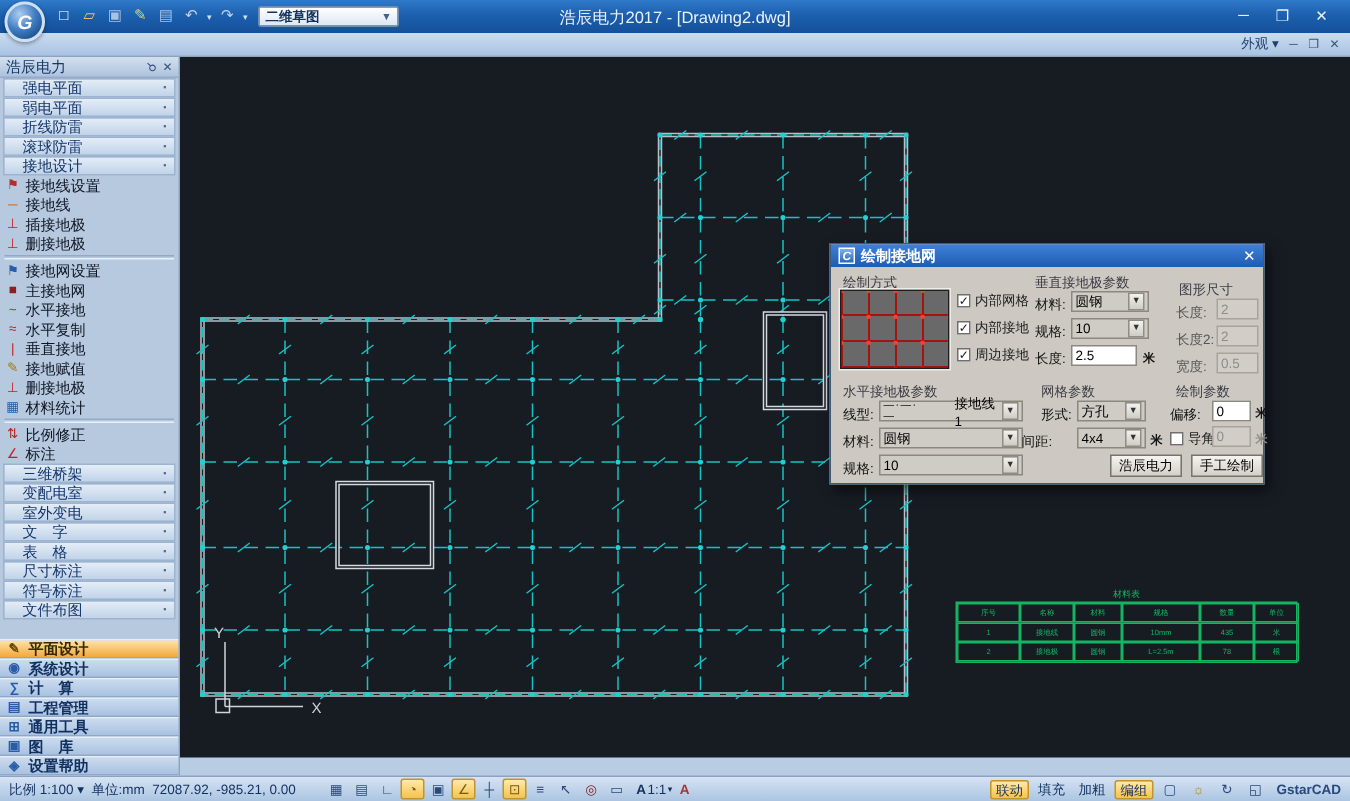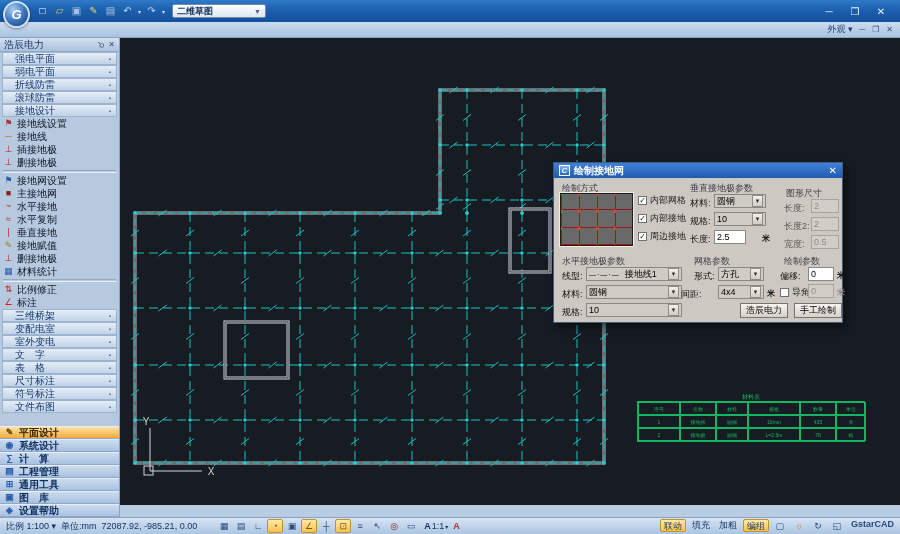--- a/index.html
+++ b/index.html
@@ -42,21 +42,21 @@
 
 .tabrow{height:12px;background:linear-gradient(#d0deee,#adc3dd);display:flex;align-items:flex-end;font-size:9px;color:#12305f;border-top:1px solid #8ba3c0;padding-left:4px}
 .tnav{font-size:7px;padding:0 3px;line-height:12px;color:#2a4a7a}
 .doctab{padding:0 9px;height:12px;line-height:12px;border:1px solid #8ba3c0;border-bottom:none;background:linear-gradient(#b9cde6,#9db7d6);margin-right:1px}
 .doctab.active{background:linear-gradient(#f2f6fb,#d6e3f2);font-weight:bold}
 
 .statusbar{height:17px;background:linear-gradient(#d6e3f3,#abc5e2);display:flex;align-items:center;font-size:9px;color:#11315f;padding:0 6px;gap:5px;border-top:1px solid #8ba3c0}
 .sicons{display:flex;gap:1px;margin-left:14px}
 .sicon{width:16px;height:14px;display:flex;align-items:center;justify-content:center;font-size:9px;color:#2a4a7a;border:1px solid transparent}
 .sicon.active{background:linear-gradient(#ffeaa9,#f6c24d);border:1px solid #c2952c;border-radius:2px}
-.srt{margin-left:auto;display:flex;gap:3px}
+.srt{margin-left:auto;display:flex;align-items:center;gap:3px}
 .stoggle{padding:0 3px;height:13px;line-height:13px;font-size:9px}
 .stoggle.active{background:linear-gradient(#ffeaa9,#f6c24d);border:1px solid #c2952c;border-radius:2px}
 .brand{font-size:9px;color:#27497c;font-weight:bold;margin-left:3px}
 
 #gtable{position:absolute;left:517px;top:356px;width:228px;color:#14b463;z-index:3}
 #gtable .ttl{text-align:center;font-size:6px;height:7px;line-height:7px}
 #gtable .grid{display:grid;grid-template-columns:42px 36px 32px 52px 36px 30px;border:1px solid #14b463}
 #gtable .cell{border:1px solid #14b463;height:13px;display:flex;align-items:center;justify-content:center;font-size:5px;overflow:hidden;white-space:nowrap}
 
 .dialog{position:absolute;left:553px;top:162px;width:290px;height:161px;background:#cdc9c2;border:1px solid #42597c;box-shadow:3px 4px 8px rgba(0,0,0,.55);z-index:10}
@@ -97,20 +97,21 @@
         <span class="qicon" style="color: rgb(169, 194, 226);">▤</span>
         <span class="qicon" style="color: rgb(195, 210, 230);">↶</span>
         <span class="qdd">▾</span>
         <span class="qicon" style="color: rgb(195, 210, 230);">↷</span>
         <span class="qdd">▾</span>
       </div>
     <div class="workspace">
       <span>二维草图</span>
       <span class="dd">▼</span>
     </div>
+    <div class="title">浩辰电力2017 - [Drawing2.dwg]</div>
     <div class="winbtns">
       <span class="winbtn">─</span>
       <span class="winbtn">❐</span>
       <span class="winbtn">✕</span>
     </div>
   </div>
 
   <div class="menurow">
     <div class="menuright">
       <span><span>外观</span> ▾</span>
@@ -602,21 +603,21 @@
       <div class="field" style="left:160px;top:16px;width:52px">
         <span>圆钢</span>
           <span class="dd-btn">▼</span>
       </div>
       <span class="flbl" style="left:136px;top:37px">规格:</span>
       <div class="field" style="left:160px;top:34px;width:52px">
         <span>10</span>
           <span class="dd-btn">▼</span>
       </div>
       <span class="flbl" style="left:136px;top:55px">长度:</span>
-      <div class="field white" style="left:160px;top:52px;width:32px">
+      <div class="field white" style="left:160px;top:52px;width:44px">
         <span>2.5</span>
       </div>
       <span class="unit" style="left:208px;top:55px">米</span>
 
       <span class="glbl" style="left:232px;top:9px">图形尺寸</span>
       <span class="flbl" style="left:230px;top:24px;color:#555">长度:</span>
       <div class="field disabled" style="left:257px;top:21px;width:28px">
           <span>2</span>
         </div>
       <span class="flbl" style="left:230px;top:42px;color:#555">长度2:</span>
@@ -625,21 +626,21 @@
         </div>
       <span class="flbl" style="left:230px;top:60px;color:#555">宽度:</span>
       <div class="field disabled" style="left:257px;top:57px;width:28px">
           <span>0.5</span>
         </div>
 
       <span class="glbl" style="left:8px;top:77px">水平接地极参数</span>
       <span class="flbl" style="left:8px;top:92px">线型:</span>
       <div class="field" style="left:32px;top:89px;width:96px">
         <span style="font-size:7px;letter-spacing:1px">—·—·—</span>
-        <span style="margin-left:5px">接地线1</span>
+        <span style="margin-left:17px">接地线1</span>
         <span class="dd-btn">▼</span>
       </div>
       <span class="flbl" style="left:8px;top:110px">材料:</span>
       <div class="field" style="left:32px;top:107px;width:96px">
         <span>圆钢</span>
           <span class="dd-btn">▼</span>
       </div>
       <span class="flbl" style="left:8px;top:128px">规格:</span>
       <div class="field" style="left:32px;top:125px;width:96px">
         <span>10</span>

